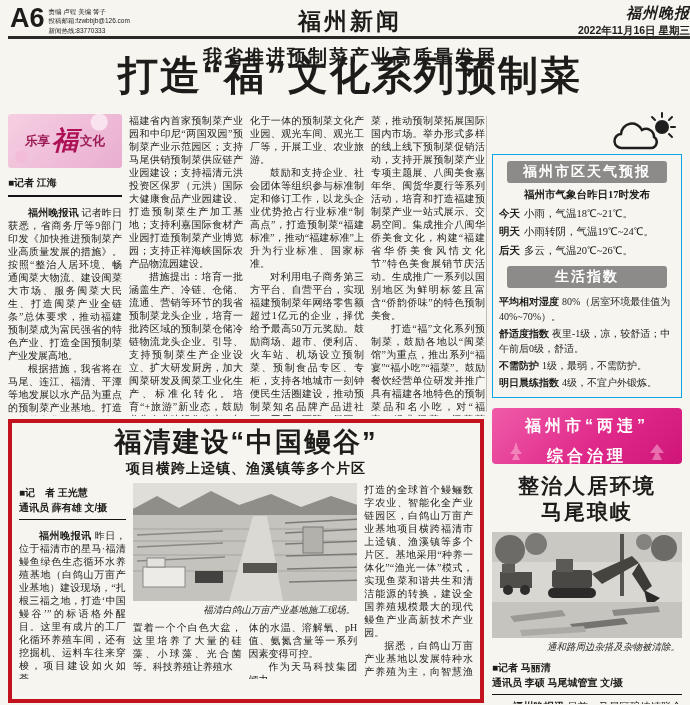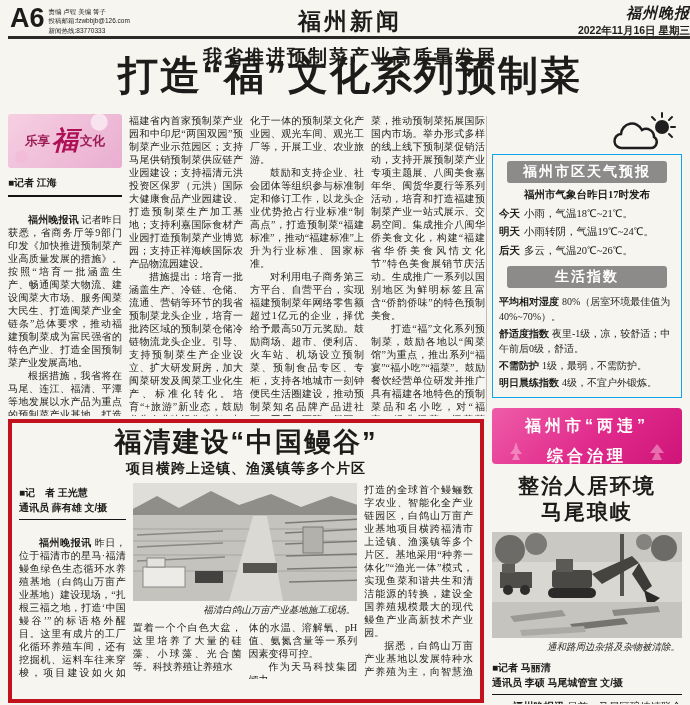--- a/index.html
+++ b/index.html
@@ -20,21 +20,21 @@
   .kicker{position:absolute;top:44px;left:0;width:100%;text-align:center;
           font-family:"Liberation Sans",sans-serif;font-size:19px;font-weight:bold;letter-spacing:2px;}
   .headline{position:absolute;top:48px;left:0;width:100%;text-align:center;
             font-family:"Liberation Sans",sans-serif;font-size:40px;font-weight:900;letter-spacing:2px;}
   
   .main{position:absolute;top:114px;left:8px;width:477px;height:302px;display:flex;gap:7px;overflow:hidden;}
   .col{width:114px;overflow:hidden;}
   p.body{margin:0;font-size:10px;line-height:1.3;text-align:justify;text-indent:2em;}
   p.cont{text-indent:0;}
   .byline{font-family:"Liberation Sans",sans-serif;font-size:10px;font-weight:bold;
-          border-bottom:2px solid #151515;padding:3px 0 4px 0;margin-bottom:16px;}
+          border-bottom:2px solid #151515;padding:3px 0 4px 0;margin-bottom:9px;}
   .byline div{line-height:1.45;}
   .promo{height:54px;border-radius:3px;margin-bottom:5px;display:flex;align-items:center;justify-content:center;gap:2px;
          background:radial-gradient(circle at 80% 15%,#f9e3ef 0 8px,transparent 9px),
                     radial-gradient(circle at 12% 80%,#f3bcd9 0 6px,transparent 7px),
                     linear-gradient(135deg,#f6cfe2,#e9aed0);}
   .promo .t1{font-family:"Liberation Sans",sans-serif;font-size:12.5px;font-weight:bold;color:#9c1d55;text-align:center;}
   .promo .t2{font-size:26px;font-weight:bold;font-style:italic;color:#ad1055;line-height:1;}
   
   .vrule{position:absolute;top:116px;left:486px;width:1px;height:296px;background:#c2bfb9;}
   .sidebar{position:absolute;top:112px;left:492px;width:190px;height:592px;overflow:hidden;}
@@ -100,21 +100,21 @@
   <div class="main">
     <div class="col">
       <div class="promo">
         <span class="t1">乐享</span>
         <span class="t2">福</span>
         <span class="t1">文化</span>
       </div>
       <div class="byline">
         <div>■记者 江海</div>
       </div>
-      <p class="body"><b>福州晚报讯</b><span> 记者昨日获悉，省商务厅等9部门印发《加快推进预制菜产业高质量发展的措施》。按照“培育一批涵盖生产、畅通闽菜大物流、建设闽菜大市场、服务闽菜大民生、打造闽菜产业全链条”总体要求，推动福建预制菜成为富民强省的特色产业、打造全国预制菜产业发展高地。</span></p>
+      <p class="body"><b>福州晚报讯</b><span> 记者昨日获悉，省商务厅等9部门印发《加快推进预制菜产业高质量发展的措施》。按照“整治人居环境、畅通闽菜大物流、建设闽菜大市场、服务闽菜大民生、打造闽菜产业全链条”总体要求，推动福建预制菜成为富民强省的特色产业、打造全国预制菜产业发展高地。</span></p>
       <p class="body">根据措施，我省将在马尾、连江、福清、平潭等地发展以水产品为重点的预制菜产业基地。打造预制菜产业园区，支持福州元洪投资区中科经纬预制菜产研城建设，打造</p>
     </div>
     <div class="col">
       <p class="body cont">福建省内首家预制菜产业园和中印尼“两国双园”预制菜产业示范园区；支持马尾供销预制菜供应链产业园建设；支持福清元洪投资区保罗（元洪）国际大健康食品产业园建设、打造预制菜生产加工基地；支持利嘉国际食材产业园打造预制菜产业博览园；支持正祥海峡国际农产品物流园建设。</p>
       <p class="body">措施提出：培育一批涵盖生产、冷链、仓储、流通、营销等环节的我省预制菜龙头企业，培育一批跨区域的预制菜仓储冷链物流龙头企业。引导、支持预制菜生产企业设立、扩大研发厨房，加大闽菜研发及闽菜工业化生产、标准化转化。培育“+旅游”新业态，鼓励龙头企业建设集生产、加工、科研、商贸、旅游、文</p>
     </div>
     <div class="col">
       <p class="body cont">化于一体的预制菜文化产业园、观光车间、观光工厂等，开展工业、农业旅游。</p>
       <p class="body">鼓励和支持企业、社会团体等组织参与标准制定和修订工作，以龙头企业优势抢占行业标准“制高点”，打造预制菜“福建标准”，推动“福建标准”上升为行业标准、国家标准。</p>
       <p class="body">对利用电子商务第三方平台、自营平台，实现福建预制菜年网络零售额超过1亿元的企业，择优给予最高50万元奖励。鼓励商场、超市、便利店、火车站、机场设立预制菜、预制食品专区、专柜，支持各地城市一刻钟便民生活圈建设，推动预制菜知名品牌产品进社区、工厂、医院、景区、服务区，便利居民和游客消费。</p>

